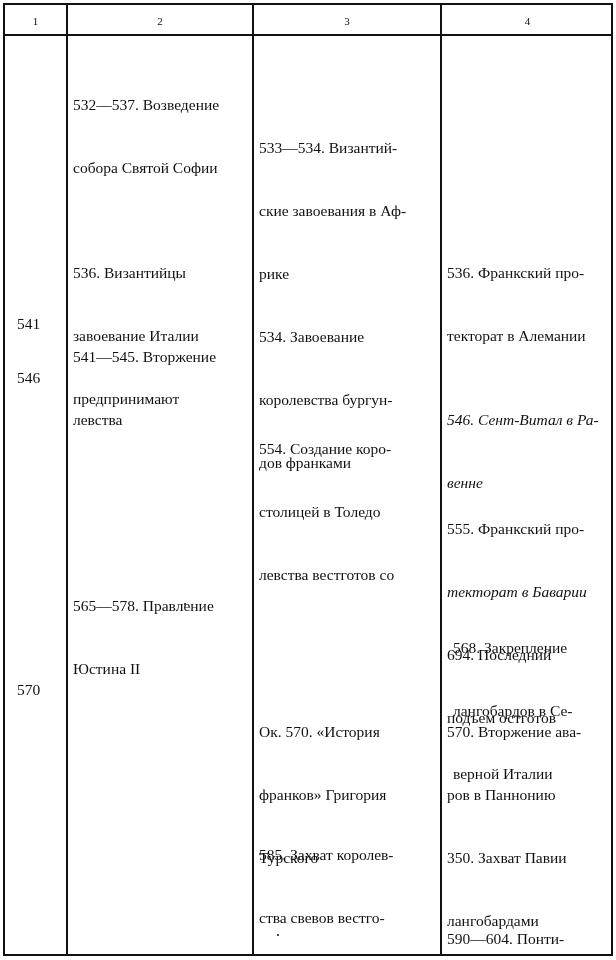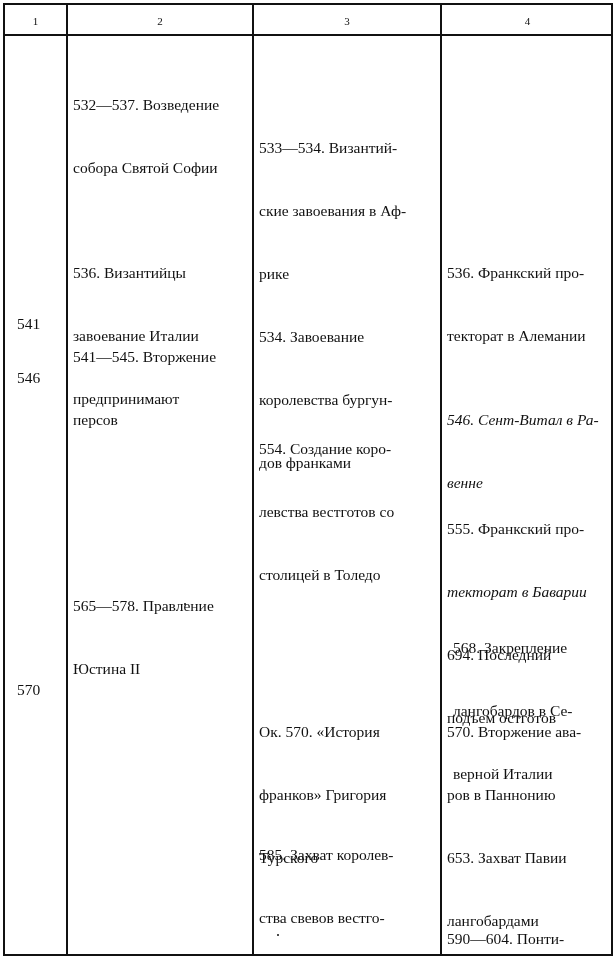--- a/index.html
+++ b/index.html
@@ -41,40 +41,40 @@
   <div>532—537. Возведение</div>
   <div>собора Святой Софии</div>
 </div>
 <div class="cell" style="left:73px;top:220px">
   <div>536. Византийцы</div>
   <div>завоевание Италии</div>
   <div>предпринимают</div>
 </div>
 <div class="cell" style="left:73px;top:304px">
   <div>541—545. Вторжение</div>
-  <div>персов</div>
+  <div>левства</div>
 </div>
 <div class="cell" style="left:73px;top:553px">
   <div>565—578. Правление</div>
   <div>Юстина II</div>
 </div>
 <div class="dot" style="left:184px;top:603px"></div>
 
 <div class="cell" style="left:259px;top:95px">
   <div>533—534. Византий-</div>
   <div>ские завоевания в Аф-</div>
   <div>рике</div>
   <div>534. Завоевание</div>
   <div>королевства бургун-</div>
   <div>дов франками</div>
 </div>
 <div class="cell" style="left:259px;top:396px">
   <div>554. Создание коро-</div>
+  <div>столицей в Толедо</div>
   <div>левства вестготов со</div>
-  <div>столицей в Толедо</div>
 </div>
 <div class="cell" style="left:259px;top:679px">
   <div>Ок. 570. «История</div>
   <div>франков» Григория</div>
   <div>Турского</div>
 </div>
 <div class="cell" style="left:259px;top:802px">
   <div>585. Захват королев-</div>
   <div>ства свевов вестго-</div>
   
@@ -97,21 +97,21 @@
   <div>подъем остготов</div>
 </div>
 <div class="cell" style="left:453px;top:595px">
   <div>568. Закрепление</div>
   <div>лангобардов в Се-</div>
   <div>верной Италии</div>
 </div>
 <div class="cell" style="left:447px;top:679px">
   <div>570. Вторжение ава-</div>
   <div>ров в Паннонию</div>
-  <div>653. Захват Павии</div>
+  <div>350. Захват Павии</div>
   <div>лангобардами</div>
   
   
 </div>
 <div class="cell" style="left:447px;top:886px">
   <div>590—604. Понти-</div>
   
   
 </div>
 

